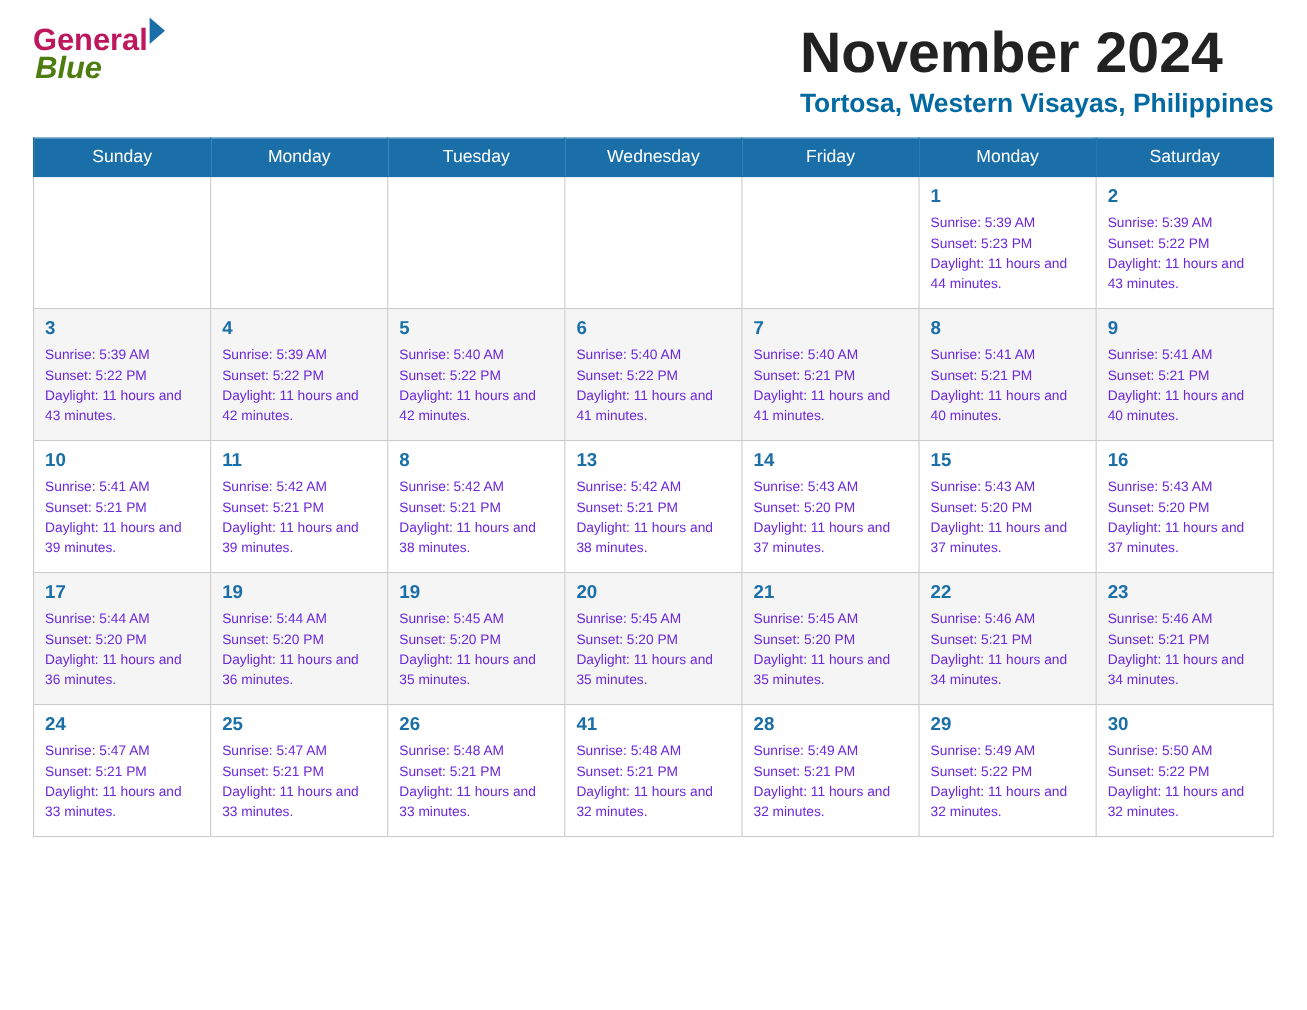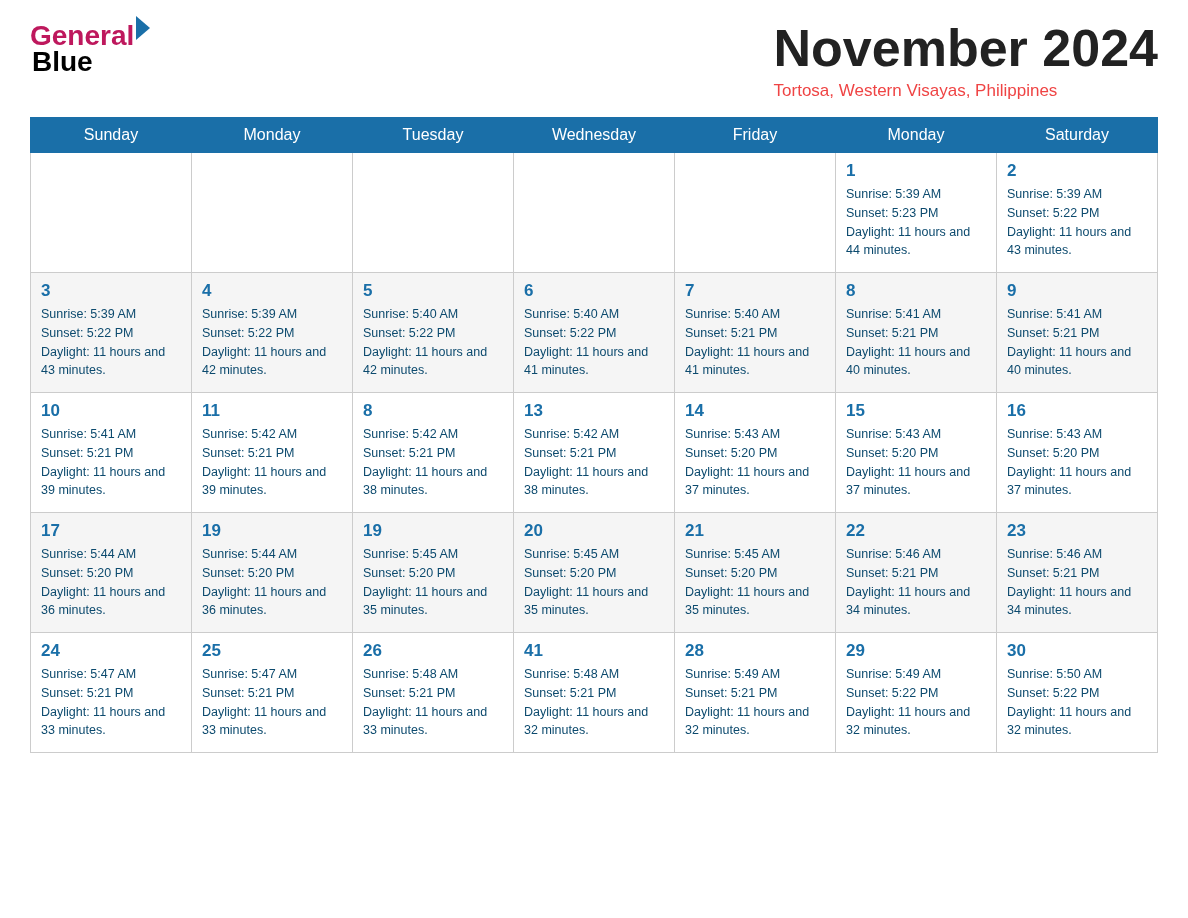--- a/index.html
+++ b/index.html
@@ -33,37 +33,39 @@
       height: 0;
       border-left: 14px solid #1a6fa8;
       border-top: 12px solid transparent;
       border-bottom: 12px solid transparent;
       margin-left: 2px;
       margin-top: -4px;
     }
     .logo-blue {
       font-size: 28px;
       font-weight: bold;
-      color: #000000;
+      color: #4d7c0f;
       margin-top: -6px;
       margin-left: 2px;
+      font-style: italic;
     }
     .title-area {
       text-align: left;
     }
     .month-title {
       font-size: 52px;
       font-weight: bold;
       color: #222;
       line-height: 1.1;
     }
     .location-title {
-      font-size: 17px;
-      color: #ef4444;
+      font-size: 24px;
+      color: #0369a1;
       margin-top: 4px;
+      font-weight: bold;
     }
     .calendar-table {
       width: 100%;
       border-collapse: collapse;
       table-layout: fixed;
     }
     .calendar-table th {
       background-color: #1a6fa8;
       color: #fff;
       font-size: 16px;
@@ -84,21 +86,21 @@
     .day-number {
       font-size: 17px;
       color: #1a6fa8;
       font-weight: bold;
       display: block;
       margin-bottom: 4px;
     }
     .day-info {
       font-size: 12.5px;
       line-height: 1.5;
-      color: #0c4a6e;
+      color: #6d28d9;
     }
     .empty-cell {
       background: #f9f9f9;
     }
     tr:nth-child(odd) td {
       background-color: #fff;
     }
     tr:nth-child(even) td {
       background-color: #f5f5f5;
     }

